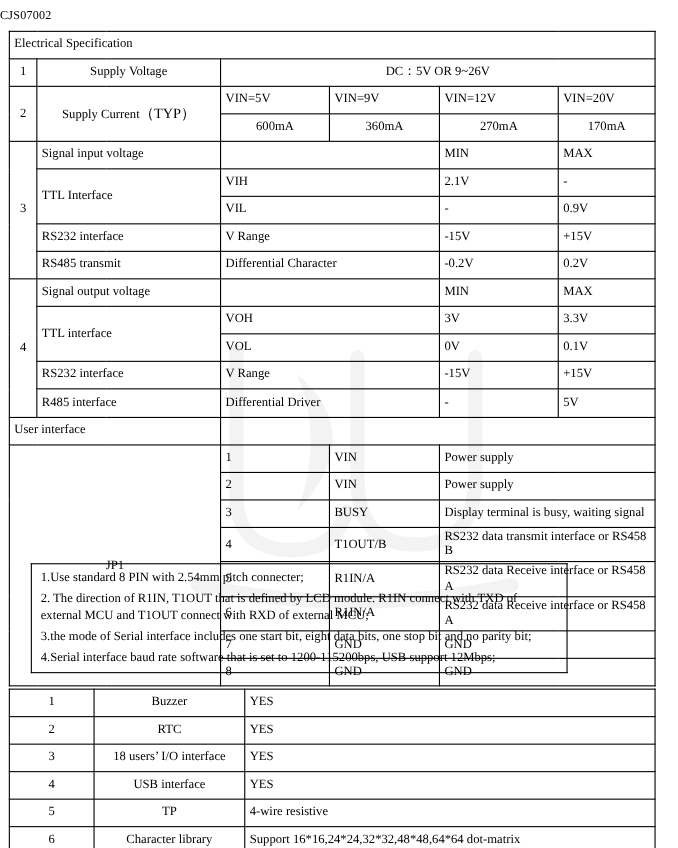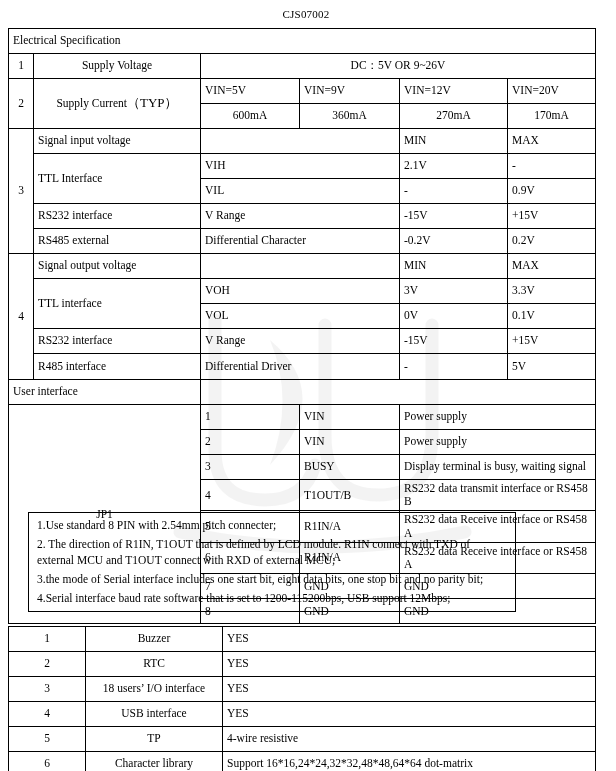--- a/index.html
+++ b/index.html
@@ -30,24 +30,23 @@
     width: 400px;
     height: 260px;
     pointer-events: none;
     z-index: 0;
     opacity: 0.30;
   }
 
   
   .doc-title {
     position: absolute;
-    left: 14px;
+    left: 0;
     top: 8px;
     width: 584px;
-    text-align: center;
     font-size: 11px;
     letter-spacing: 0.2px;
     z-index: 2;
   }
 
   
   .tbl {
     border-collapse: collapse;
     table-layout: fixed;
     position: absolute;
@@ -188,21 +187,21 @@
         <td class="l">-</td>
         <td class="l">0.9V</td>
       </tr>
       <tr>
         <td class="l" colspan="2">RS232 interface</td>
         <td class="l" colspan="2">V Range</td>
         <td class="l">-15V</td>
         <td class="l">+15V</td>
       </tr>
       <tr>
-        <td class="l" colspan="2">RS485 external</td>
+        <td class="l" colspan="2">RS485 transmit</td>
         <td class="l" colspan="2">Differential Character</td>
         <td class="l">-0.2V</td>
         <td class="l">0.2V</td>
       </tr>
 
       <tr>
         <td class="c" rowspan="5">4</td>
         <td class="l" colspan="2">Signal output voltage</td>
         <td class="l" colspan="2"></td>
         <td class="l">MIN</td>

